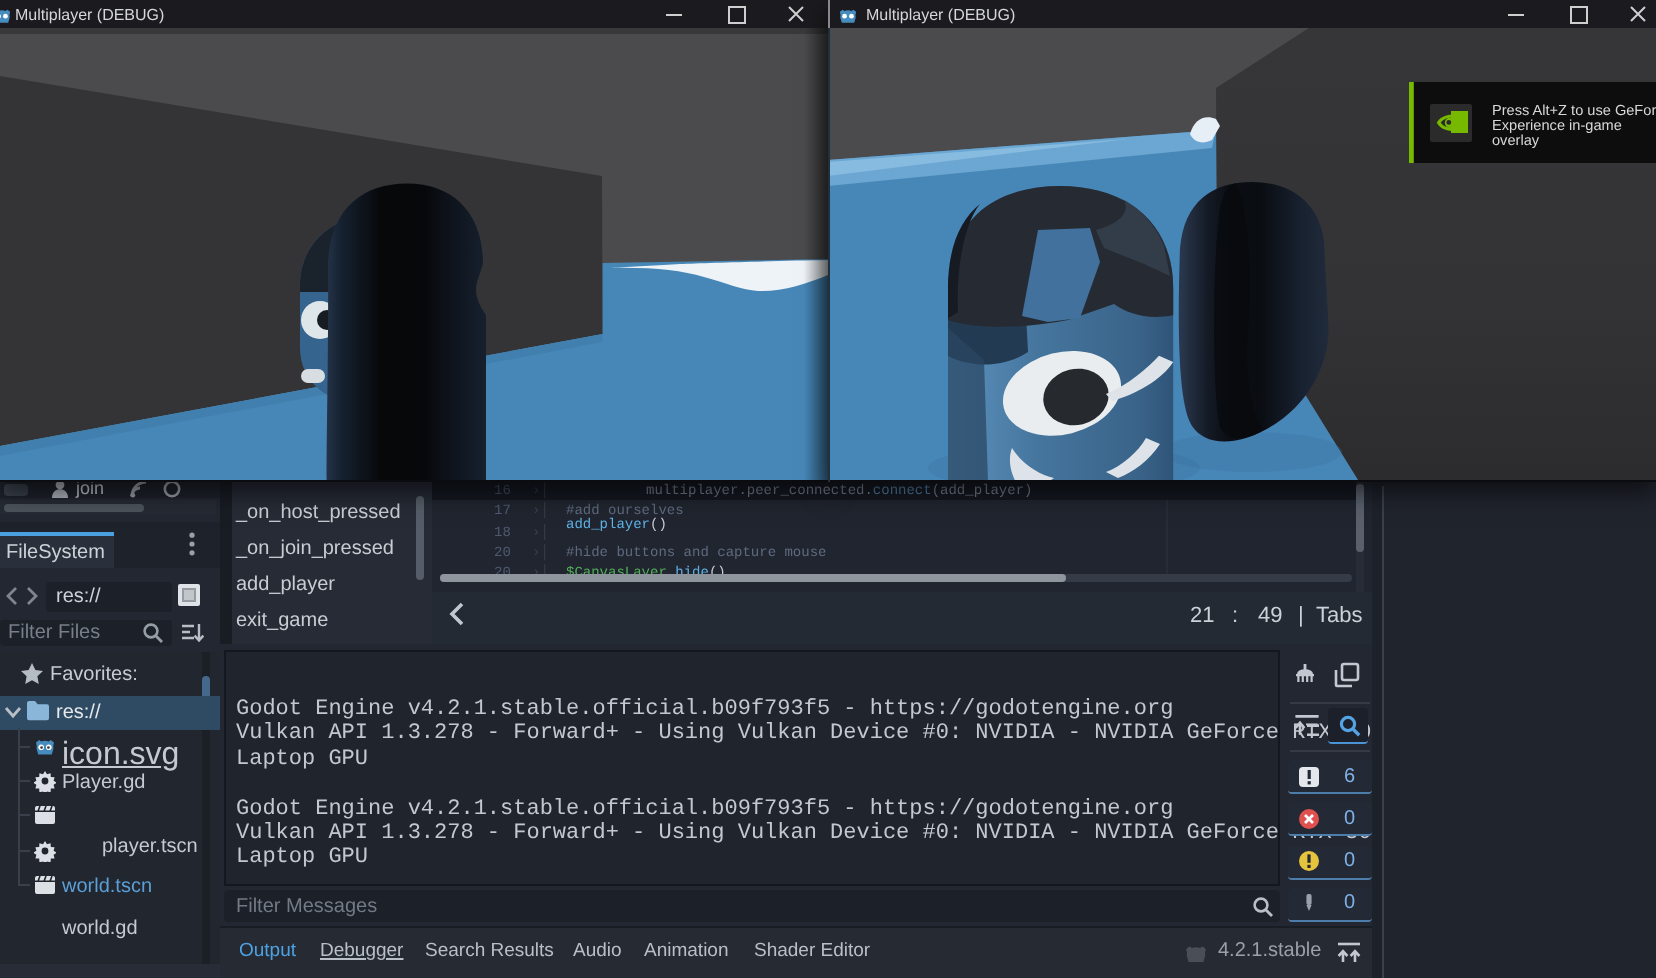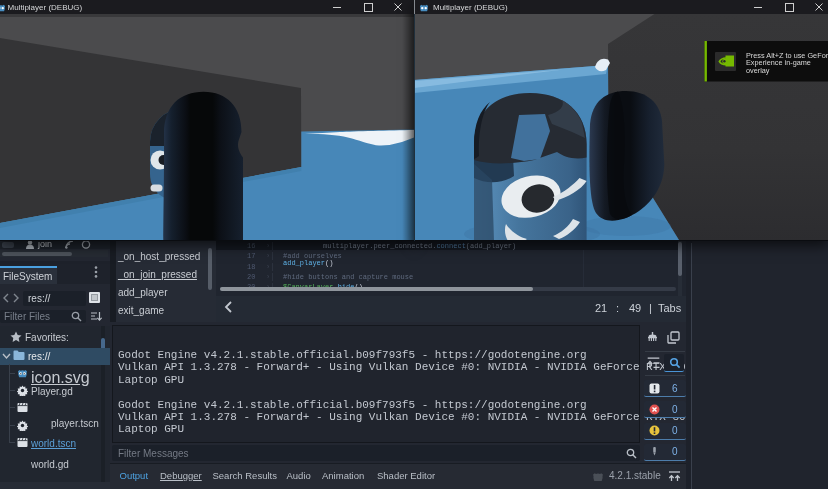--- a/index.html
+++ b/index.html
@@ -113,27 +113,27 @@
   <svg class="abs" style="left:17px;top:420px;" width="11" height="11" viewBox="0 0 11 11">
     <path d="M5.5,0.5 l1,1.6 1.8,-0.5 0.1,1.9 1.9,0.1 -0.5,1.8 1.6,1 -1.6,1 0.5,1.8 -1.9,0.1 -0.1,1.9 -1.8,-0.5 -1,1.6 -1,-1.6 -1.8,0.5 -0.1,-1.9 -1.9,-0.1 0.5,-1.8 -1.6,-1 1.6,-1 -0.5,-1.8 1.9,-0.1 0.1,-1.9 1.8,0.5 Z" fill="#dce0e6"></path>
     <circle cx="5.5" cy="5.5" r="1.7" fill="#1f242d"></circle>
   </svg>
   <div class="abs" style="left:31px;top:421px;font-size:10px;color:#c6cad0;margin-top:38px;">world.gd</div>
 
   <svg class="abs" style="left:17px;top:437px;" width="11" height="11" viewBox="0 0 11 11">
     <rect x="0.5" y="1" width="10" height="9" rx="1" fill="#dde1e6"></rect>
     <path d="M0.5,3.6 h10 M3,1 L2,3.6 M6,1 L5,3.6 M9,1 L8,3.6" stroke="#1f242d" stroke-width="0.8"></path>
   </svg>
-  <div class="abs" style="left:31px;top:438px;font-size:10px;color:#5b9fd6;text-decoration:underline;">world.tscn</div>
+  <div class="abs" style="left:31px;top:438px;font-size:10px;color:#5b9fd6;">world.tscn</div>
 
   <div class="abs" style="left:110px;top:230px;width:6px;height:259px;background:#181c23;"></div>
 
   <div class="abs" style="left:116px;top:230px;width:100px;height:92px;background:#262b35;"></div>
   <div class="abs" style="left:118px;top:250.5px;font-size:10px;color:#c9cdd3;">_on_host_pressed</div>
-  <div class="abs" style="left:118px;top:269px;font-size:10px;color:#c9cdd3;text-decoration:underline;">_on_join_pressed</div>
+  <div class="abs" style="left:118px;top:269px;font-size:10px;color:#c9cdd3;">_on_join_pressed</div>
   <div class="abs" style="left:118px;top:287px;font-size:10px;color:#c9cdd3;">add_player</div>
   <div class="abs" style="left:118px;top:305px;font-size:10px;color:#c9cdd3;">exit_game</div>
   <div class="abs" style="left:208px;top:248px;width:3.5px;height:42px;background:#565d68;border-radius:2px;"></div>
 
   <div class="abs" style="left:216px;top:230px;width:470px;height:92px;background:#20252f;"></div>
   <div class="abs" style="left:583px;top:241px;width:1px;height:50px;background:#262c38;"></div>
 
   <div class="abs" style="left:216px;top:240px;width:462px;height:10.4px;background:#141820;"></div>
   <div class="abs mono" style="left:219px;top:230px;width:466px;height:92px;font-size:7px;white-space:pre;">
 <span class="abs" style="top:12px;left:28px;color:#3e4858;">16</span><span class="abs" style="top:12px;left:47px;color:#2e3542;">›│</span><span class="abs" style="top:12px;left:64px;color:#707a89;margin-left:40px;">multiplayer.peer_connected.<span style="color:#50799f">connect</span>(add_player)</span>

